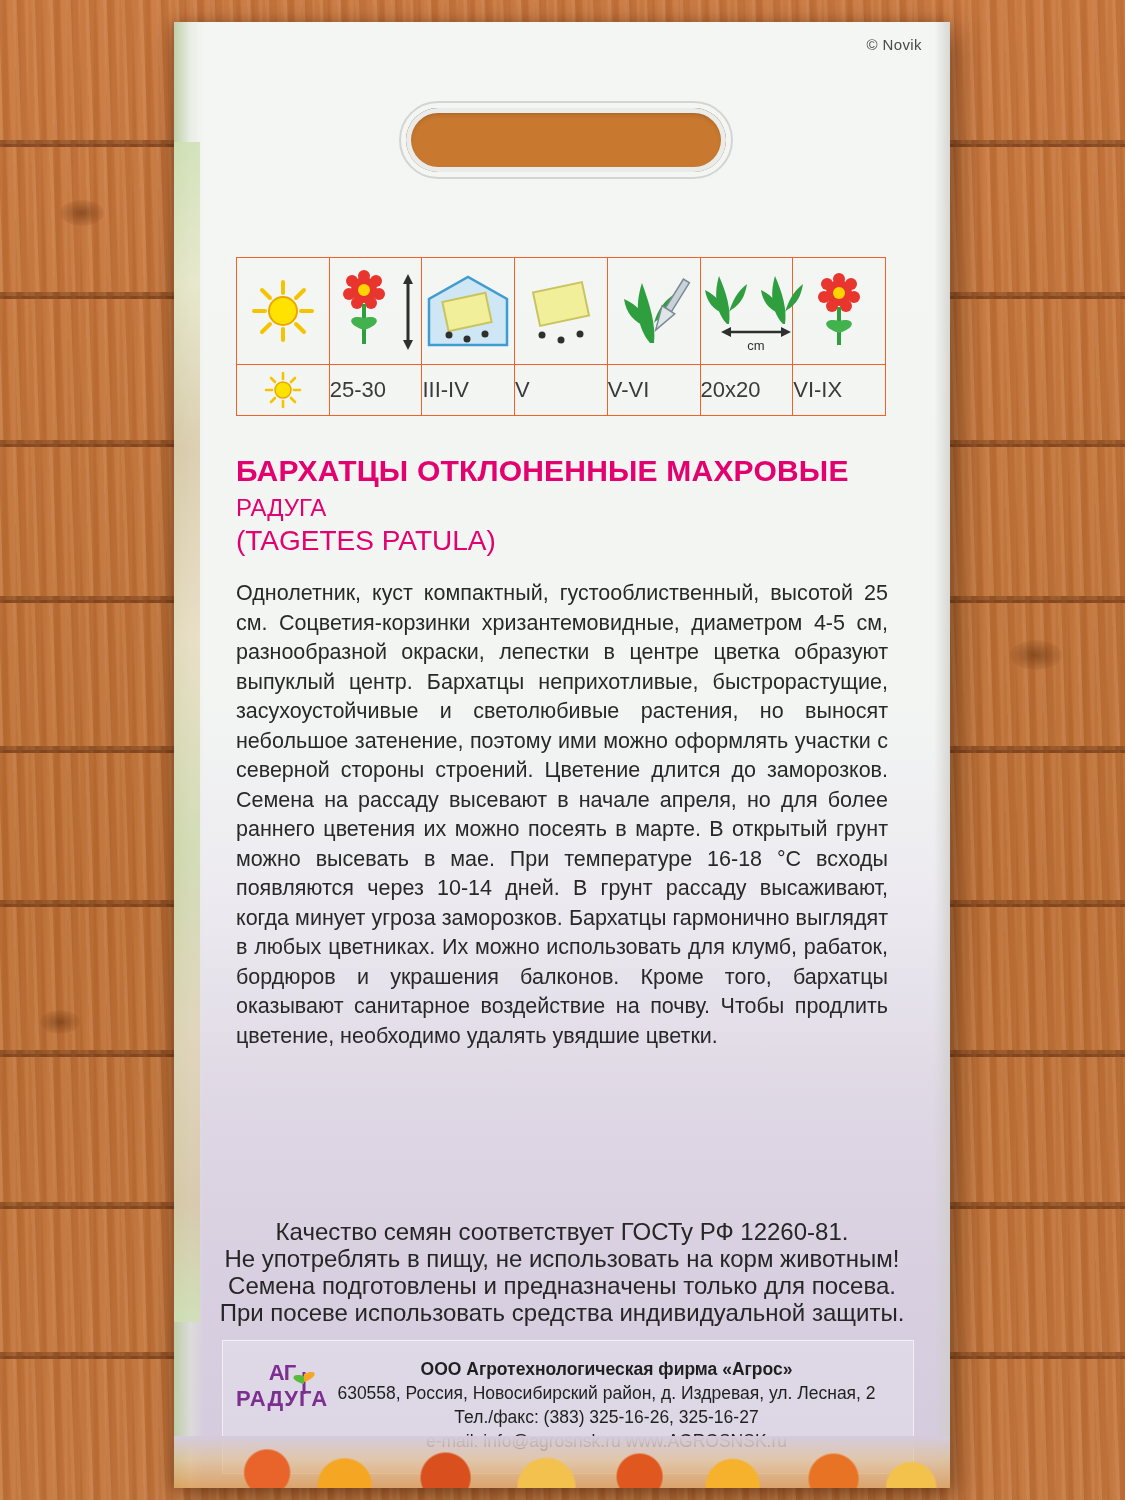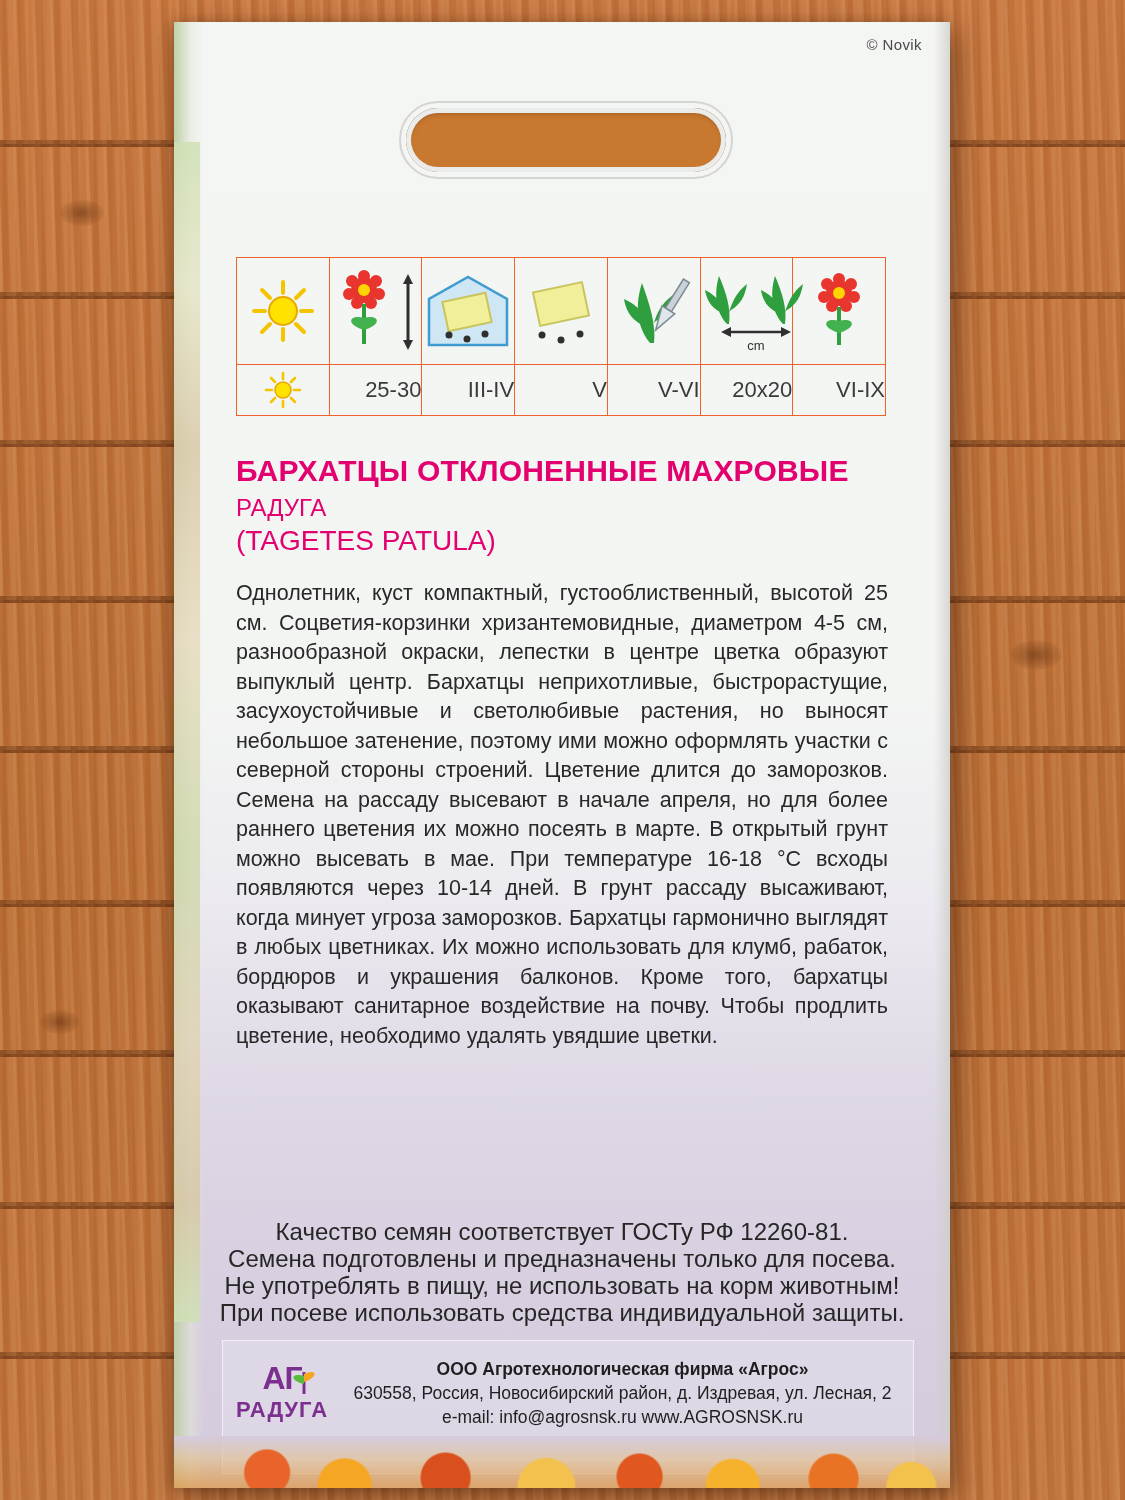--- a/index.html
+++ b/index.html
@@ -146,21 +146,21 @@
   .icon-table {
     position: absolute;
     left: 62px;
     top: 235px;
     width: 650px;
     border-collapse: collapse;
     table-layout: fixed;
   }
   .icon-table td {
     border: 1.6px solid #f0622a;
-    text-align: right;
+    text-align: left;
     vertical-align: middle;
     padding: 0;
   }
   .icon-table tr.icons td { height: 106px; }
   .icon-table tr.vals td {
     height: 50px;
     font-size: 22px;
     color: #3a3a3a;
   }
   .icon-table svg { display: block; margin: 0 auto; }
@@ -246,32 +246,31 @@
   }
   .footer-text {
     position: absolute;
     left: 160px;
     top: 1335px;
     width: 545px;
     text-align: center;
     font-size: 17.5px;
     line-height: 24px;
     color: #1f1f1f;
-    margin-left: 16px;
   }
   .footer-text .strong { font-weight: bold; }
   .logo {
     position: absolute;
     left: 60px;
     top: 1338px;
     width: 96px;
     text-align: center;
   }
   .logo .mark {
-    font-size: 32px;
+    font-size: 22px;
     font-weight: bold;
     color: #7b2f8e;
     letter-spacing: -1px;
   }
   .logo .name {
     font-size: 22px;
     font-weight: bold;
     color: #7b2f8e;
     letter-spacing: 1px;
   }
@@ -452,36 +451,37 @@
 
     <div class="title-main">БАРХАТЦЫ ОТКЛОНЕННЫЕ МАХРОВЫЕ</div>
     <div class="title-variety">РАДУГА</div>
     <div class="title-latin">(TAGETES PATULA)</div>
 
     <div class="body-text"><b>Однолетник,</b><span> куст компактный, густооблиственный, высотой 25 см. Соцветия-корзинки хризантемовидные, диаметром 4-5 см, разнообразной окраски, лепестки в центре цветка образуют выпуклый центр. Бархатцы неприхотливые, быстрорастущие, засухоустойчивые и светолюбивые растения, но выносят небольшое затенение, поэтому ими можно оформлять участки с северной стороны строений. Цветение длится до заморозков. Семена на рассаду высевают в начале апреля, но для более раннего цветения их можно посеять в марте. В открытый грунт можно высевать в мае. При температуре 16-18 °С всходы появляются через 10-14 дней. В грунт рассаду высаживают, когда минует угроза заморозков. Бархатцы гармонично выглядят в любых цветниках. Их можно использовать для клумб, рабаток, бордюров и украшения балконов. Кроме того, бархатцы оказывают санитарное воздействие на почву. Чтобы продлить цветение, необходимо удалять увядшие цветки.</span></div>
 
 
     <div class="legal">
       <div>Качество семян соответствует ГОСТу РФ 12260-81.</div>
+      <div>Не употреблять в пищу, не использовать на корм животным!</div>
       <div>Семена подготовлены и предназначены только для посева.</div>
-      <div>Не употреблять в пищу, не использовать на корм животным!</div>
       <div>При посеве использовать средства индивидуальной защиты.</div>
     </div>
 
     <div class="footer"></div>
     <div class="logo">
       <svg class="sprout" width="40" height="34" viewBox="0 0 40 34">
         <path d="M20 34 L20 12" stroke="#7b2f8e" stroke-width="3" fill="none"></path>
         <path d="M20 16 C8 12 4 20 20 24 Z" fill="#5aba3c"></path>
         <path d="M20 14 C32 8 36 16 20 22 Z" fill="#f5a623"></path>
       </svg>
       <div class="mark">АГ</div>
       <div class="name">РАДУГА</div>
     </div>
     <div class="footer-text">
       <div class="strong">ООО Агротехнологическая фирма «Агрос»</div>
       <div>630558, Россия, Новосибирский район, д. Издревая, ул. Лесная, 2</div>
+      <div>Тел./факс: (383) 325-16-26, 325-16-27</div>
       <div>e-mail: info@agrosnsk.ru   www.AGROSNSK.ru</div>
     </div>
 
     <div class="bottom-flowers"></div>
   </div>
 </div>
 
 </body></html>

